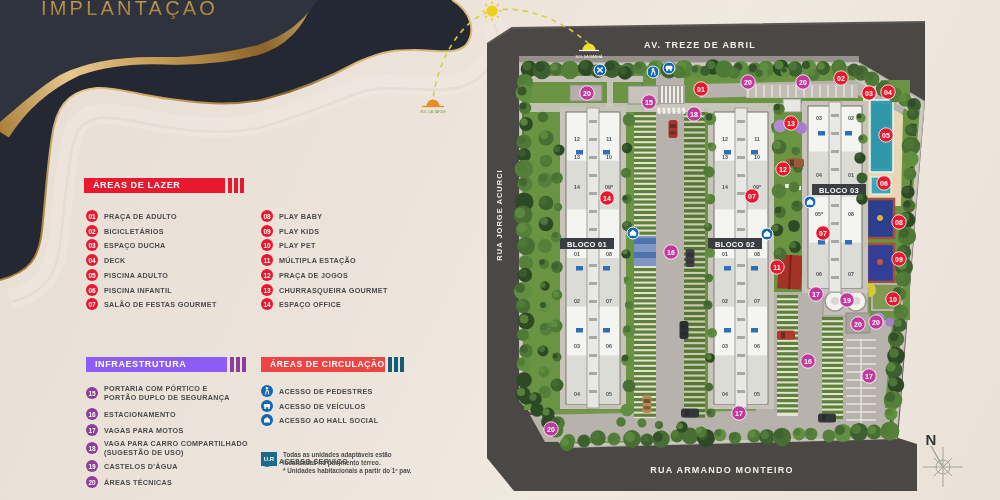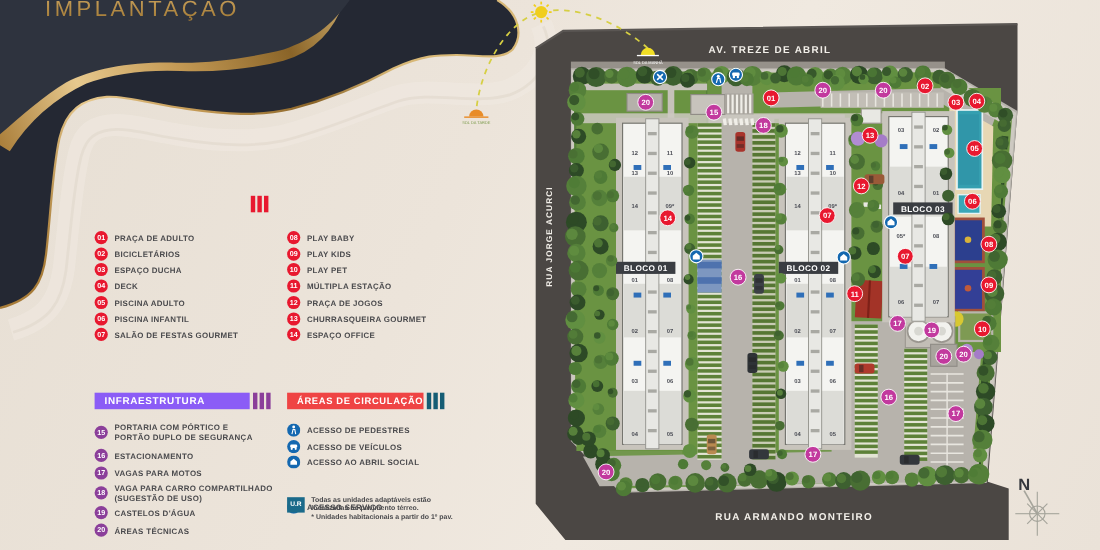--- a/index.html
+++ b/index.html
@@ -45,20 +45,21 @@
 
     <path d="M452,0 C472,12 476,32 466,45 C456,55 436,50 415,50 C398,50 385,50 358,62 C330,77 300,90 265,99 C235,106 205,104 170,99 C140,95 115,87 97,88 C75,90 60,100 54,126 C48,152 46,195 42,230 C39,258 30,272 0,280" fill="none" stroke="url(#goldband)" stroke-width="2"></path>
 
     <path d="M0,132 C20,100 45,80 75,66 C105,55 140,53 165,54 C190,55 225,53 255,45 C280,38 295,20 302,0" fill="none" stroke="url(#goldband)" stroke-width="21"></path>
 
     <path d="M0,0 L318,0 C300,25 285,35 258,45 C230,52 190,58 160,57 C120,56 85,62 60,75 C40,87 20,105 0,122 Z" fill="#2e333e"></path>
 
     <text x="41" y="14.5" font-size="20" letter-spacing="3.2" fill="url(#goldtxt)" font-family="Liberation Sans, sans-serif">IMPLANTAÇÃO</text>
   </svg>
 
+  <div class="hdr" style="left:84px;top:178px;width:141px;background:#e8182f;">ÁREAS DE LAZER</div>
   <div class="bars" style="left:228px;top:178px;">
       <span style="background:#e8182f"></span>
       <span style="background:#e8182f"></span>
       <span style="background:#e8182f"></span>
     </div>
 
 <div class="item" style="left:86px;top:210px;">
       <span class="num" style="background:#e8182f">01</span>
       <span class="lbl">PRAÇA DE ADULTO</span>
     </div>
@@ -189,21 +190,21 @@
         <circle cx="7.8" cy="8" r="1" fill="#fff"></circle>
       </svg>
       <span class="lbl">ACESSO DE VEÍCULOS</span>
     </div>
 
 <div class="item" style="left:261px;top:414px;">
       <svg width="12" height="12" viewBox="0 0 12 12">
         <circle cx="6" cy="6" r="6" fill="#1468b0"></circle>
         <path d="M3,8.6 L3,5.6 L6,3 L9,5.6 L9,8.6 Z" fill="#fff"></path>
       </svg>
-      <span class="lbl">ACESSO AO ABRIL SOCIAL</span>
+      <span class="lbl">ACESSO AO HALL SOCIAL</span>
     </div>
 
 <div class="item" style="left:261px;top:429px;margin-top:26px;">
       <svg width="12" height="12" viewBox="0 0 12 12">
         <circle cx="6" cy="6" r="6" fill="#1468b0"></circle>
         <path d="M3.6,3.6 L8.4,8.4 M8.4,3.6 L3.6,8.4" stroke="#fff" stroke-width="1.4"></path>
       </svg>
       <span class="lbl">ACESSO SERVIÇO</span>
     </div>
 

